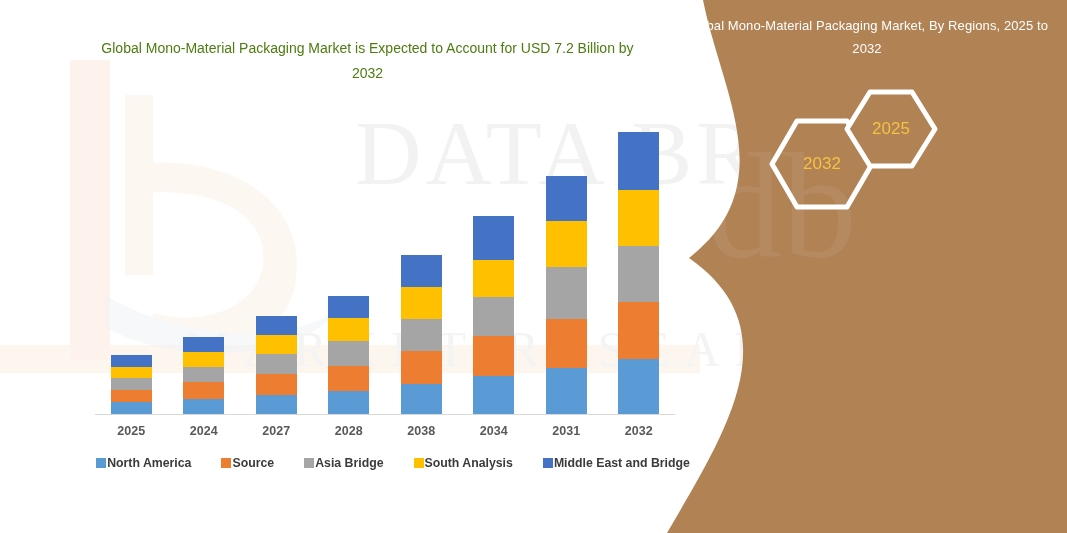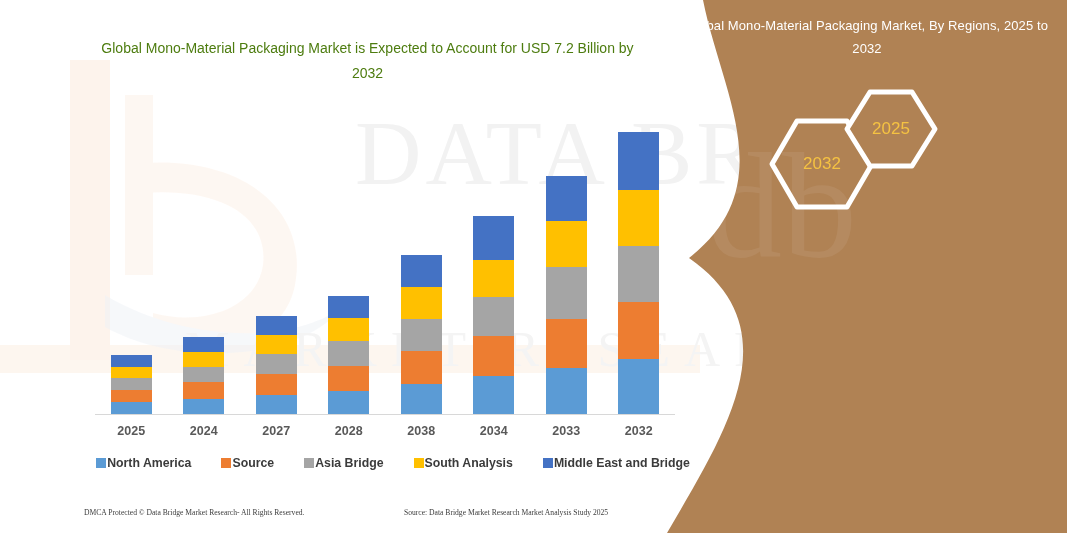--- a/index.html
+++ b/index.html
@@ -175,21 +175,21 @@
     <div class="baseline"></div>
   </div>
 
   <div class="xaxis" id="xaxis">
       <div class="xtick">2025</div>
       <div class="xtick">2024</div>
       <div class="xtick">2027</div>
       <div class="xtick">2028</div>
       <div class="xtick">2038</div>
       <div class="xtick">2034</div>
-      <div class="xtick">2033</div>
+      <div class="xtick">2031</div>
       <div class="xtick">2032</div>
     </div>
 
   <div class="legend" id="legend">
       <div class="leg-item">
         <span class="leg-swatch" style="background: rgb(91, 155, 213);"></span>
         <span class="leg-label">North America</span>
       </div>
       <div class="leg-item">
         <span class="leg-swatch" style="background: rgb(237, 125, 49);"></span>
@@ -202,24 +202,20 @@
       <div class="leg-item">
         <span class="leg-swatch" style="background: rgb(255, 192, 0);"></span>
         <span class="leg-label">South Analysis</span>
       </div>
       <div class="leg-item">
         <span class="leg-swatch" style="background: rgb(68, 114, 196);"></span>
         <span class="leg-label">Middle East and Bridge</span>
       </div>
     </div>
 
-  <div class="footer">
-    <div class="f1">DMCA Protected © Data Bridge Market Research-  All Rights Reserved.</div>
-    <div class="f2">Source: Data Bridge Market Research  Market Analysis Study 2025</div>
-  </div>
 
   <div class="right-panel">
 
     <div class="rp-wm">db</div>
 
     <div class="rp-title">Global Mono-Material Packaging Market, By Regions, 2025 to 2032</div>
 
     <div class="hex-wrap">
 
       <div class="hex" style="left:100px;top:18px;width:110px;height:96px;">

